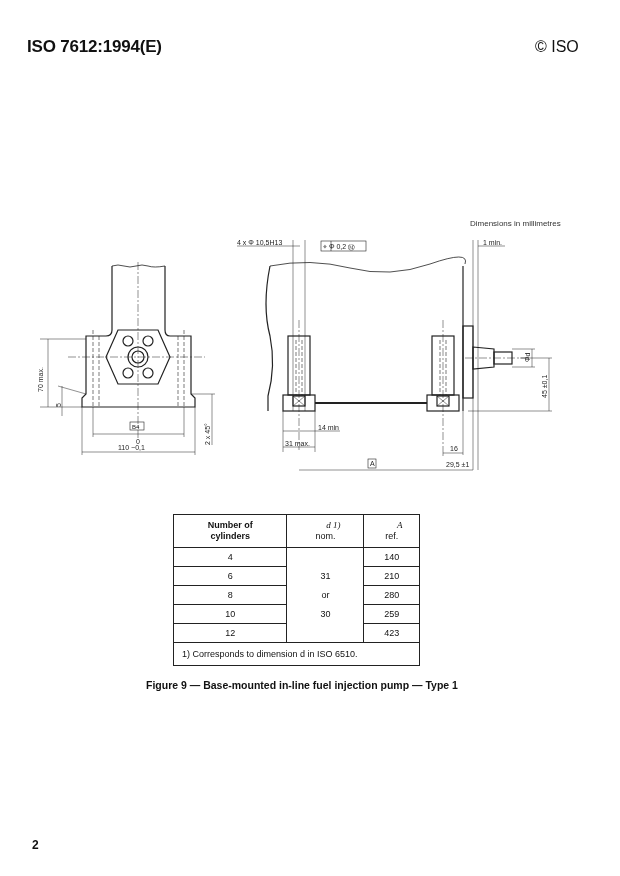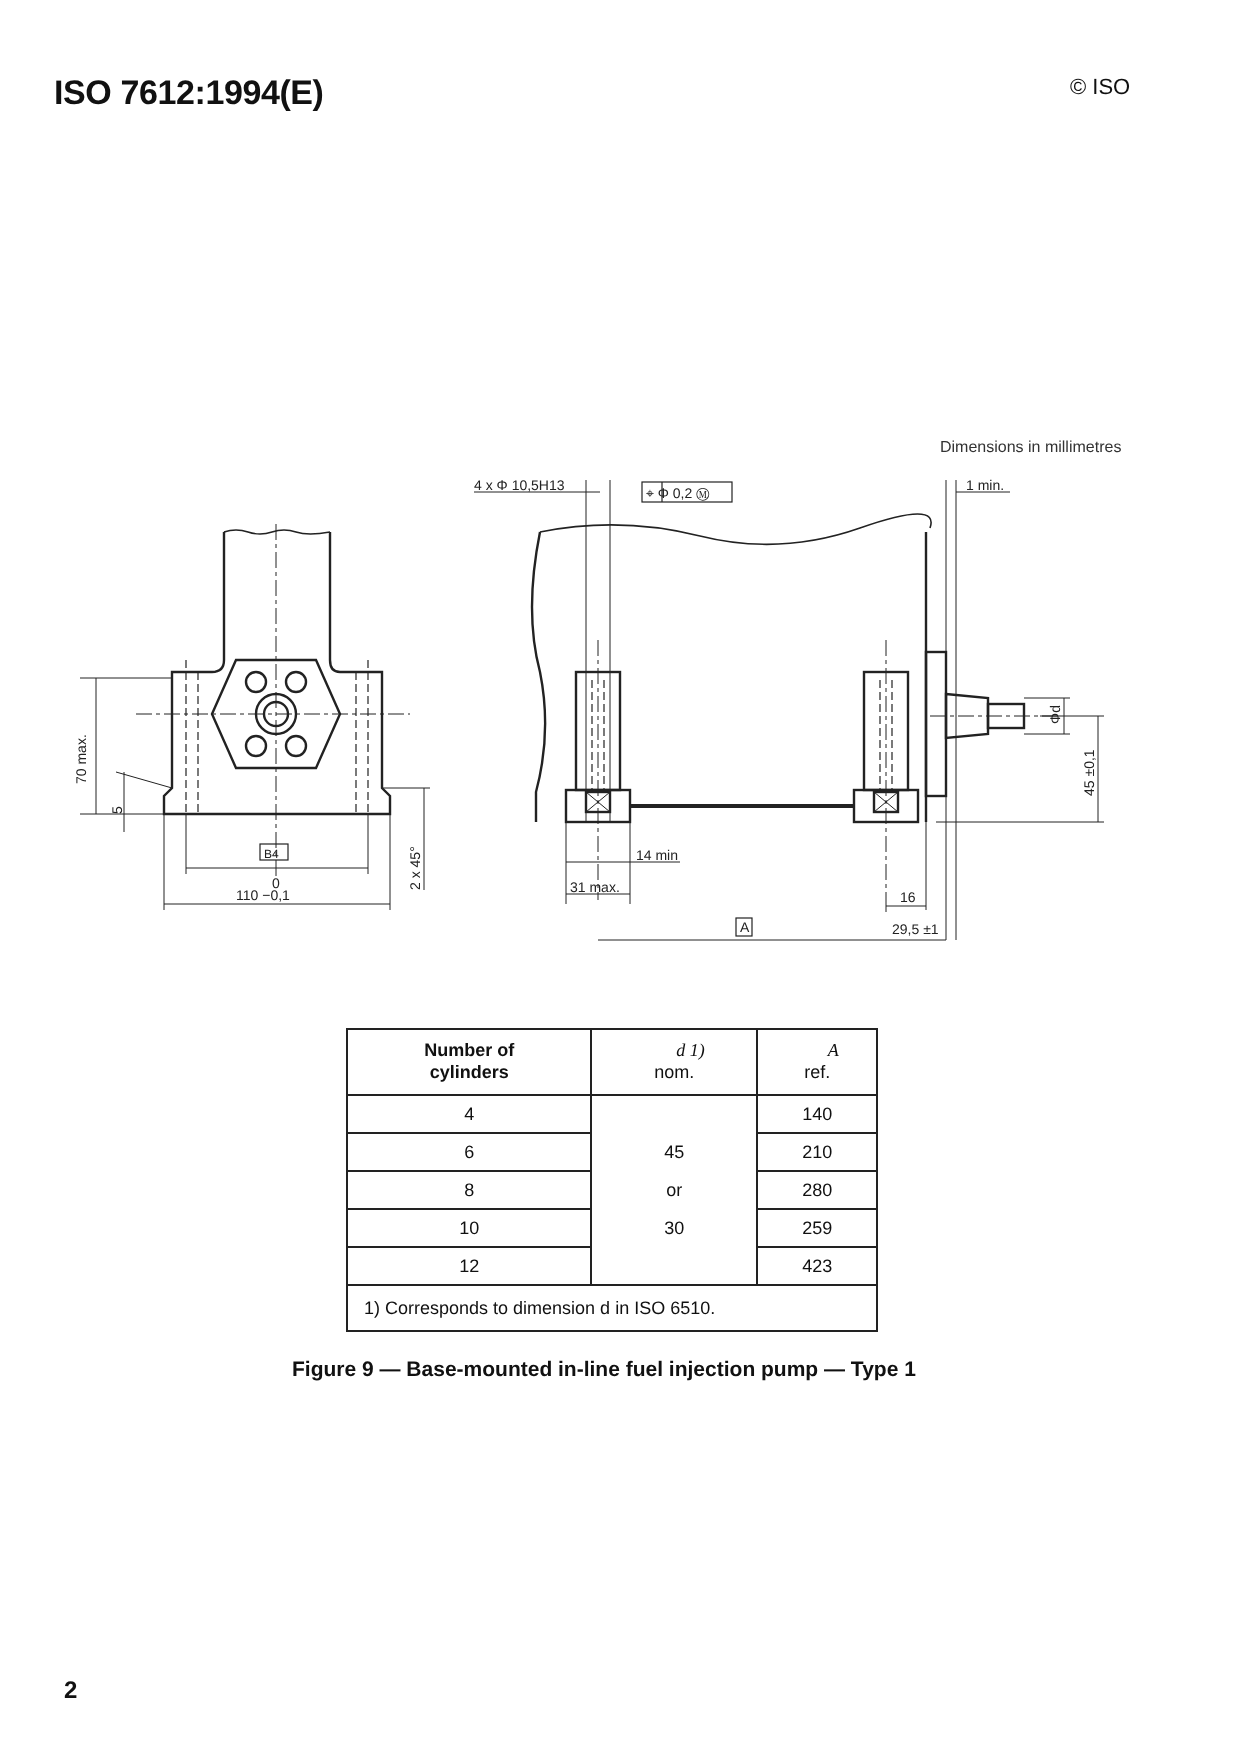--- a/index.html
+++ b/index.html
@@ -1,21 +1,21 @@
 <!DOCTYPE html>
 <html><head>
 <meta charset="utf-8">
 <style>
   html, body { margin:0; padding:0; background:#fff; }
   body { width:620px; height:876px; position:relative; overflow:hidden; font-family:"Liberation Sans", sans-serif; color:#111; }
   .hdr-left { position:absolute; left:27px; top:37px; font-size:17px; font-weight:bold; letter-spacing:-0.2px; }
-  .hdr-right { position:absolute; left:535px; top:38px; font-size:11px; }
+  .hdr-right { position:absolute; left:535px; top:38px; font-size:16px; }
   .dim-note { position:absolute; left:470px; top:219px; font-size:8px; color:#333; }
   svg.drawing { position:absolute; left:0; top:0; }
-  .tbl { position:absolute; left:173px; top:514px; width:266px; border-collapse:collapse; font-size:9px; }
+  .tbl { position:absolute; left:173px; top:514px; width:247px; border-collapse:collapse; font-size:9px; }
   .tbl td, .tbl th { border:1.5px solid #222; text-align:center; padding:0; height:18px; }
   .tbl th { height:32px; font-weight:normal; line-height:11px; }
   .tbl th.bold { font-weight:bold; font-size:9px; }
   .tbl th .it { font-family:"Liberation Serif", serif; font-style:italic;margin-left:16px; }
   .tbl td.foot { text-align:left; padding-left:8px; height:22px; }
   .caption { position:absolute; left:146px; top:679px; font-size:10.5px; font-weight:bold; }
   .pageno { position:absolute; left:32px; top:838px; font-size:12px; font-weight:bold; }
 </style>
 </head>
 <body>
@@ -142,21 +142,21 @@
 
 <table class="tbl">
   <tbody>
       <tr>
     <th class="bold"><span>Number of</span><br><span>cylinders</span></th>
     <th><span class="it">d 1)</span><br><span>nom.</span></th>
     <th><span class="it">A</span><br><span>ref.</span></th>
   </tr>
   <tr>
     <td>4</td>
-    <td rowspan="5" style="line-height:19px;"><span>45</span><br><span>or</span><br><span>30</span></td>
+    <td rowspan="5" style="line-height:19px;"><span>31</span><br><span>or</span><br><span>30</span></td>
     <td>140</td>
   </tr>
   <tr>
         <td>6</td>
         <td>210</td>
       </tr>
   <tr>
         <td>8</td>
         <td>280</td>
       </tr>

